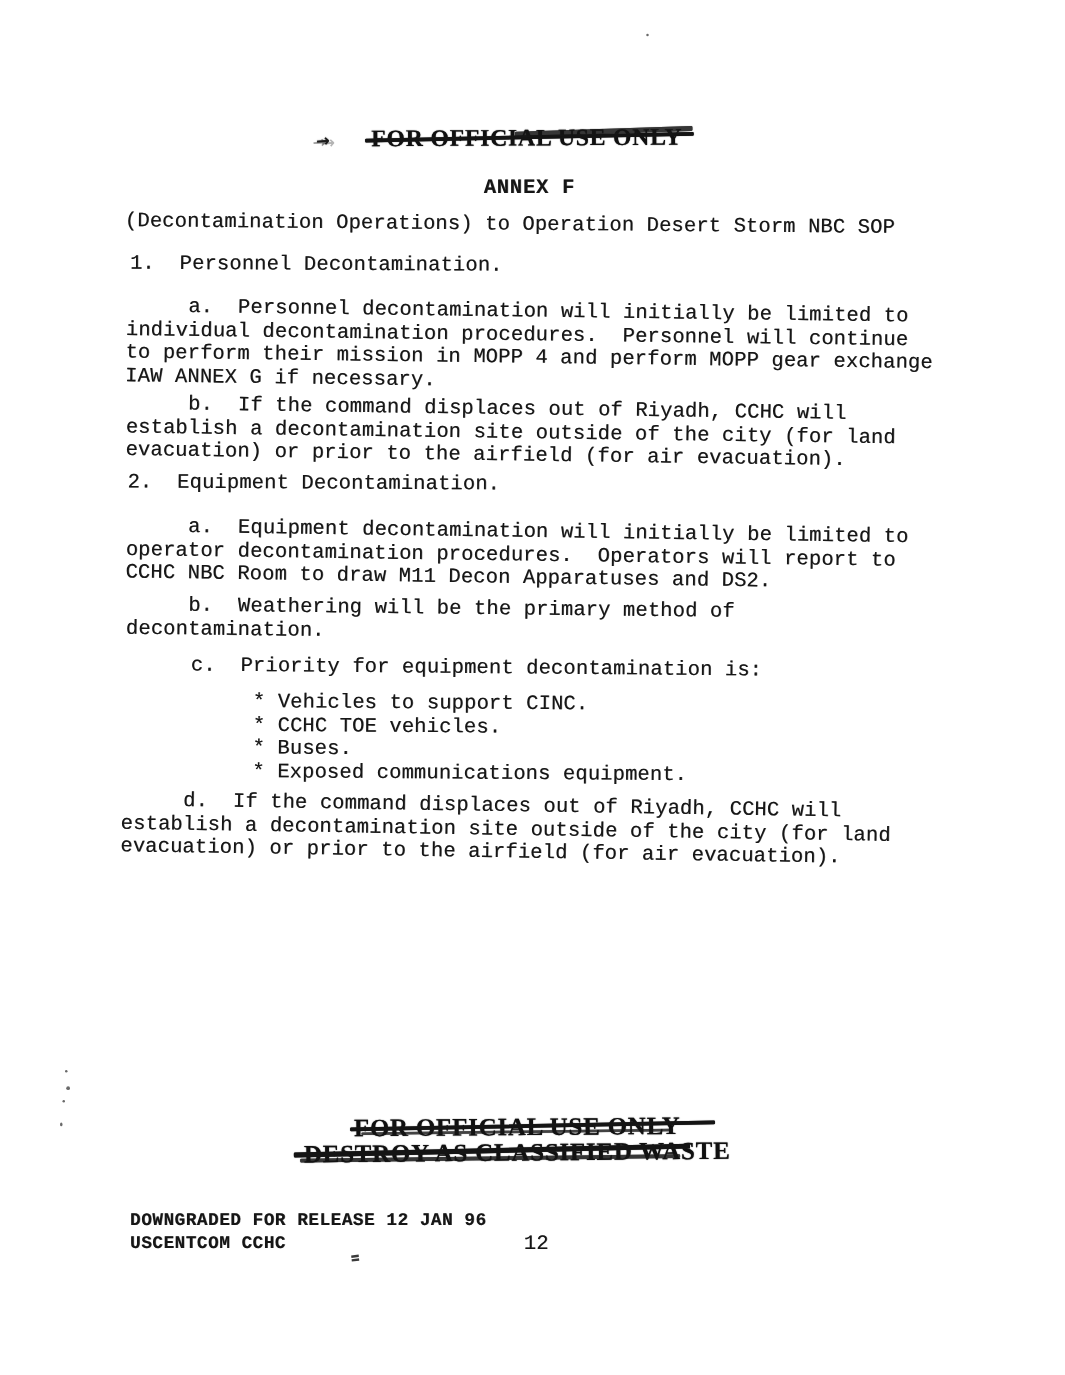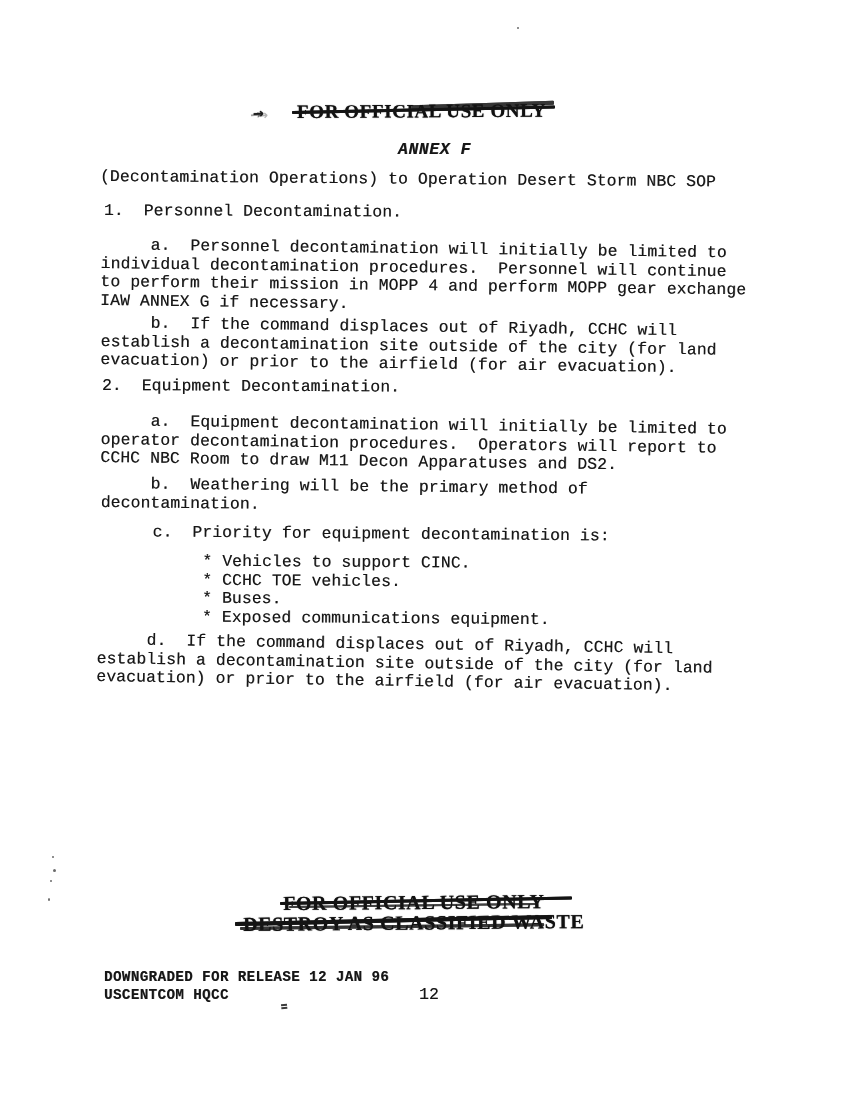--- a/index.html
+++ b/index.html
@@ -64,21 +64,21 @@
   <div class="speck" style="left:48px;top:898px;width:2px;height:3px;"></div>
 
   <div class="arrow-smudge" style="left:253px;top:106px;">→</div>
 
   <div class="stamp" style="left:297px;top:101px;font-size:19px;transform:rotate(-0.3deg);">
     <span>FOR OFFICIAL USE ONLY</span>
     <div class="strike" style="left:-5px;right:-9px;top:10px;height:3px;transform:rotate(-0.9deg);"></div>
     <div class="strike" style="left:46%;width:57%;top:4.5px;height:3.5px;transform:rotate(-1.6deg);opacity:.85;"></div>
   </div>
 
-  <div class="tw" style="left:398px;top:141px;font-weight:bold;letter-spacing:0.6px;font-style:italic;">ANNEX F</div>
+  <div class="tw" style="left:387px;top:141px;font-weight:bold;letter-spacing:0.6px;">ANNEX F</div>
 
   <div class="tw" style="left:100px;top:168px;transform:rotate(0.5deg);">(Decontamination Operations) to Operation Desert Storm NBC SOP</div>
 
   <div class="tw" style="left:104px;top:202px;transform:rotate(0.3deg);">1.  Personnel Decontamination.</div>
 
   <div class="tw" style="left:101px;top:236px;transform:rotate(0.75deg);">     a.  Personnel decontamination will initially be limited to
 individual decontamination procedures.  Personnel will continue
 to perform their mission in MOPP 4 and perform MOPP gear exchange
 IAW ANNEX G if necessary.</div>
 
@@ -114,17 +114,17 @@
 
   <div class="stamp" style="left:243px;top:913px;font-size:20px;transform:rotate(-0.5deg);">
     <span>DESTROY AS CLASSIFIED WASTE</span>
     <div class="strike" style="left:-8px;width:93%;top:9px;height:4px;transform:rotate(-0.8deg);"></div>
     <div class="strike" style="left:-3px;width:89%;top:14px;height:2.8px;transform:rotate(-0.2deg);opacity:.85;"></div>
   </div>
 
   <div class="tw" style="left:419px;top:986px;">12</div>
 
   <div class="tw" style="left:104px;top:969px;font-size:14.2px;line-height:17.6px;font-weight:bold;letter-spacing:0.4px;"><span>DOWNGRADED FOR RELEASE 12 JAN 96</span>
-<span>USCENTCOM HQCC</span></div>
+<span>USCENTCOM CCHC</span></div>
 
   <div class="mark-double" style="left:281px;top:1004px;transform:rotate(-6deg);"></div>
 
 </div>
 
 </body></html>

